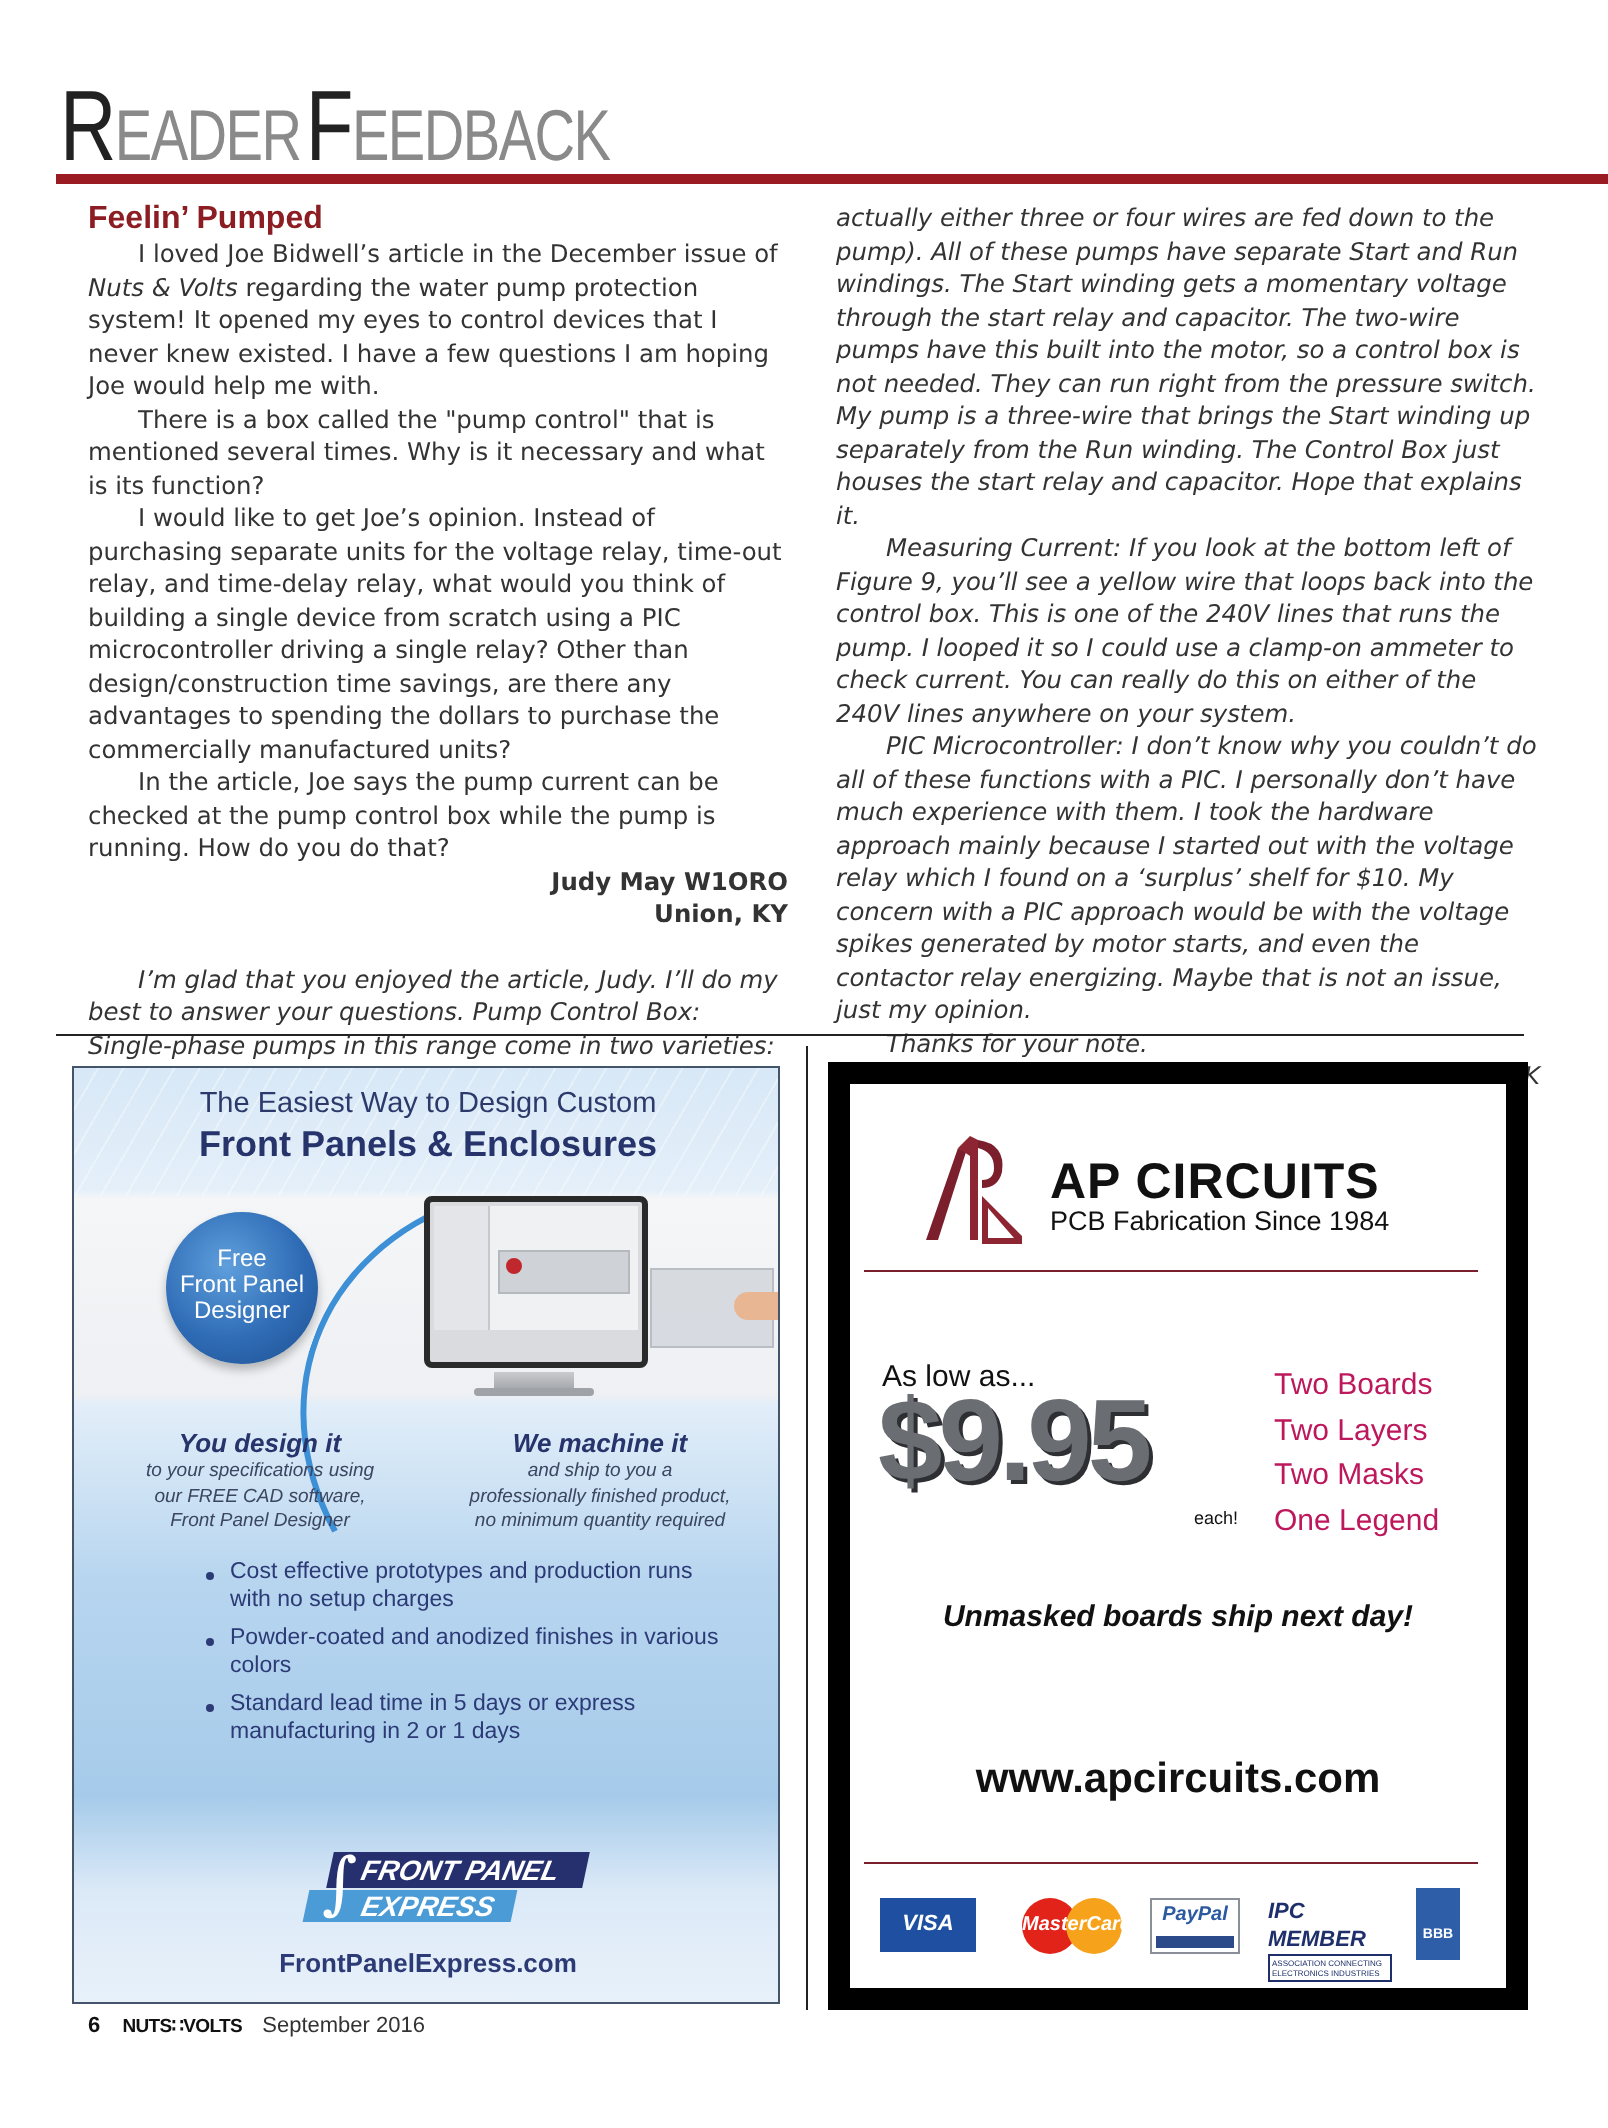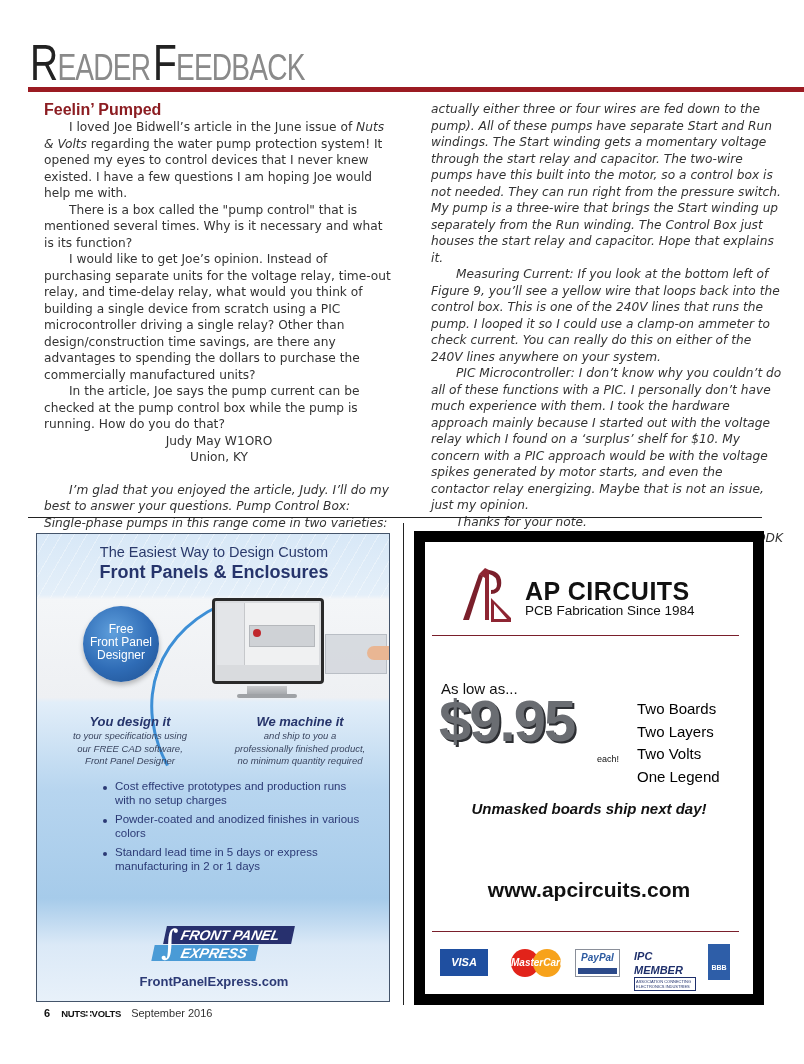--- a/index.html
+++ b/index.html
@@ -8,25 +8,25 @@
 
   
   .title { position: absolute; left: 30px; top: 38px; height: 50px; font-family: "Liberation Sans", sans-serif; color: #8a8a8a; letter-spacing: -1px; white-space: nowrap; transform: scaleX(0.78); transform-origin: left top; }
   .title .cap { font-size: 50px; color: #222; line-height: 50px; }
   .title .sc { font-size: 36px; line-height: 50px; }
   .title-rule { position: absolute; left: 28px; top: 87px; width: 776px; height: 5px; background: #9b1b22; }
 
   
   .col { position: absolute; top: 101px; width: 350px; font-size: 12.2px; line-height: 16.5px; color: #333; }
   .col-left { left: 44px; }
-  .col-right { left: 431px; width: 352px; font-style: italic; }
+  .col-right { left: 418px; width: 352px; font-style: italic; }
   .col p { margin: 0; text-indent: 25px; }
   .col p.noindent { text-indent: 0; }
   .headline { font-family: "Liberation Sans", sans-serif; font-weight: bold; font-size: 16px; color: #8c1d22; line-height: 18px; text-indent: 0 !important; }
-  .sig { text-align: center; font-weight: normal; text-indent: 0 !important; }
+  .sig { text-align: right; font-weight: bold; text-indent: 0 !important; }
   .sig-right { text-align: right; text-indent: 0 !important; }
   .gap { height: 16px; }
   .reply { font-style: italic; }
 
   .divider { position: absolute; left: 28px; top: 517px; width: 734px; height: 1px; background: #222; }
   .vdivider { position: absolute; left: 403px; top: 523px; width: 1px; height: 482px; background: #222; }
 
   
   .fpe { position: absolute; left: 36px; top: 533px; width: 354px; height: 469px; border: 1px solid #44546a; overflow: hidden;
          background: linear-gradient(180deg, #d8e8f7 0%, #e4eff9 13%, #f4f6f8 14%, #eef0f3 35%, #e2eef9 36%, #b7d5ef 55%, #a6cbea 78%, #dbe9f7 88%, #e8f1fa 100%); }
@@ -63,21 +63,21 @@
   
   .apc { position: absolute; left: 414px; top: 531px; width: 350px; height: 474px; background: #000; }
   .apc-inner { position: absolute; left: 11px; top: 11px; width: 328px; height: 452px; background: #fff; padding-left: 16px; }
   .apc-logo { position: absolute; left: 34px; top: 22px; width: 56px; height: 60px; }
   .apc-name { position: absolute; left: 100px; top: 36px; font-family: "Liberation Sans", sans-serif; font-weight: bold; font-size: 25px; line-height: 26px; color: #111; letter-spacing: 0.5px; }
   .apc-sub { position: absolute; left: 100px; top: 61px; font-family: "Liberation Sans", sans-serif; font-size: 13.5px; color: #111; }
   .apc-rule { position: absolute; left: 7px; width: 307px; height: 1px; background: #7a1f2b; }
   .apc-aslow { position: absolute; left: 16px; top: 138px; font-family: "Liberation Sans", sans-serif; font-size: 15px; color: #111; }
   .apc-price { position: absolute; left: 14px; top: 148px; font-family: "Liberation Sans", sans-serif; font-weight: bold; font-size: 58px; line-height: 62px; color: #6a6d72; letter-spacing: -2px; text-shadow: 2px 2px 0 #2d2f33; }
   .apc-each { position: absolute; left: 172px; top: 212px; font-family: "Liberation Sans", sans-serif; font-size: 9px; color: #111; }
-  .apc-feat { position: absolute; left: 212px; top: 156px; font-family: "Liberation Sans", sans-serif; font-size: 15px; line-height: 22.5px; color: #000000; }
+  .apc-feat { position: absolute; left: 212px; top: 140px; font-family: "Liberation Sans", sans-serif; font-size: 15px; line-height: 22.5px; color: #be185d; }
   .apc-unmasked { position: absolute; left: 0; top: 258px; width: 328px; text-align: center; font-family: "Liberation Sans", sans-serif; font-weight: bold; font-style: italic; font-size: 15px; color: #111; }
   .apc-url { position: absolute; left: 0; top: 336px; width: 328px; text-align: center; font-family: "Liberation Sans", sans-serif; font-weight: bold; font-size: 21px; color: #111; }
   .pay { position: absolute; top: 407px; height: 28px; font-family: "Liberation Sans", sans-serif; font-weight: bold; }
   .pay-visa { left: 15px; width: 48px; height: 27px; background: #1f4fa0; color: #fff; font-size: 11px; font-style: italic; line-height: 27px; text-align: center; }
   .pay-mc { left: 86px; width: 50px; }
   .pay-mc .r { position: absolute; left: 0; top: 0; width: 28px; height: 28px; border-radius: 50%; background: #e2231a; }
   .pay-mc .y { position: absolute; left: 22px; top: 0; width: 28px; height: 28px; border-radius: 50%; background: #f7a21b; }
   .pay-mc .t { position: absolute; left: 0; top: 8px; width: 50px; text-align: center; font-size: 10px; font-style: italic; color: #fff; }
   .pay-pp { left: 150px; width: 45px; border: 1px solid #8a8f99; background: #fff; }
   .pay-pp .t { display: block; text-align: center; font-size: 10px; font-style: italic; color: #2c5aa0; line-height: 16px; }
@@ -96,21 +96,21 @@
 <body>
 
 <div class="title">
   <span class="cap">R</span><span class="sc">EADER</span>
   <span class="cap">F</span><span class="sc">EEDBACK</span>
 </div>
 <div class="title-rule"></div>
 
 <div class="col col-left">
   <p class="headline">Feelin’ Pumped</p>
-  <p><span>I loved Joe Bidwell’s article in the June issue of </span><i>Nuts &amp; Volts</i><span> regarding the water pump protection system! It opened my eyes to control devices that I never knew existed. I have a few questions I am hoping Joe would help me with.</span></p>
+  <p><span>I loved Joe Bidwell’s article in the December issue of </span><i>Nuts &amp; Volts</i><span> regarding the water pump protection system! It opened my eyes to control devices that I never knew existed. I have a few questions I am hoping Joe would help me with.</span></p>
   <p>There is a box called the "pump control" that is mentioned several times. Why is it necessary and what is its function?</p>
   <p>I would like to get Joe’s opinion. Instead of purchasing separate units for the voltage relay, time-out relay, and time-delay relay, what would you think of building a single device from scratch using a PIC microcontroller driving a single relay? Other than design/construction time savings, are there any advantages to spending the dollars to purchase the commercially manufactured units?</p>
   <p>In the article, Joe says the pump current can be checked at the pump control box while the pump is running. How do you do that?</p>
   <p class="sig">Judy May W1ORO</p>
   <p class="sig">Union, KY</p>
   <div class="gap"></div>
   <p class="reply">I’m glad that you enjoyed the article, Judy. I’ll do my best to answer your questions. Pump Control Box: Single-phase pumps in this range come in two varieties: “two-wire” and “three-wire.” (There is also a ground wire, so</p>
 </div>
 
 <div class="col col-right">
@@ -180,21 +180,21 @@
     </svg>
     <div class="apc-name">AP CIRCUITS</div>
     <div class="apc-sub">PCB Fabrication Since 1984</div>
     <div class="apc-rule" style="top:93px"></div>
     <div class="apc-aslow">As low as...</div>
     <div class="apc-price">$9.95</div>
     <div class="apc-each">each!</div>
     <div class="apc-feat">
       <div>Two Boards</div>
       <div>Two Layers</div>
-      <div>Two Volts</div>
+      <div>Two Masks</div>
       <div>One Legend</div>
     </div>
     <div class="apc-unmasked">Unmasked boards ship next day!</div>
     <div class="apc-url">www.apcircuits.com</div>
     <div class="apc-rule" style="top:389px"></div>
     <div class="pay pay-visa">VISA</div>
     <div class="pay pay-mc">
       <div class="r"></div>
         <div class="y"></div>
       <div class="t">MasterCard</div>

